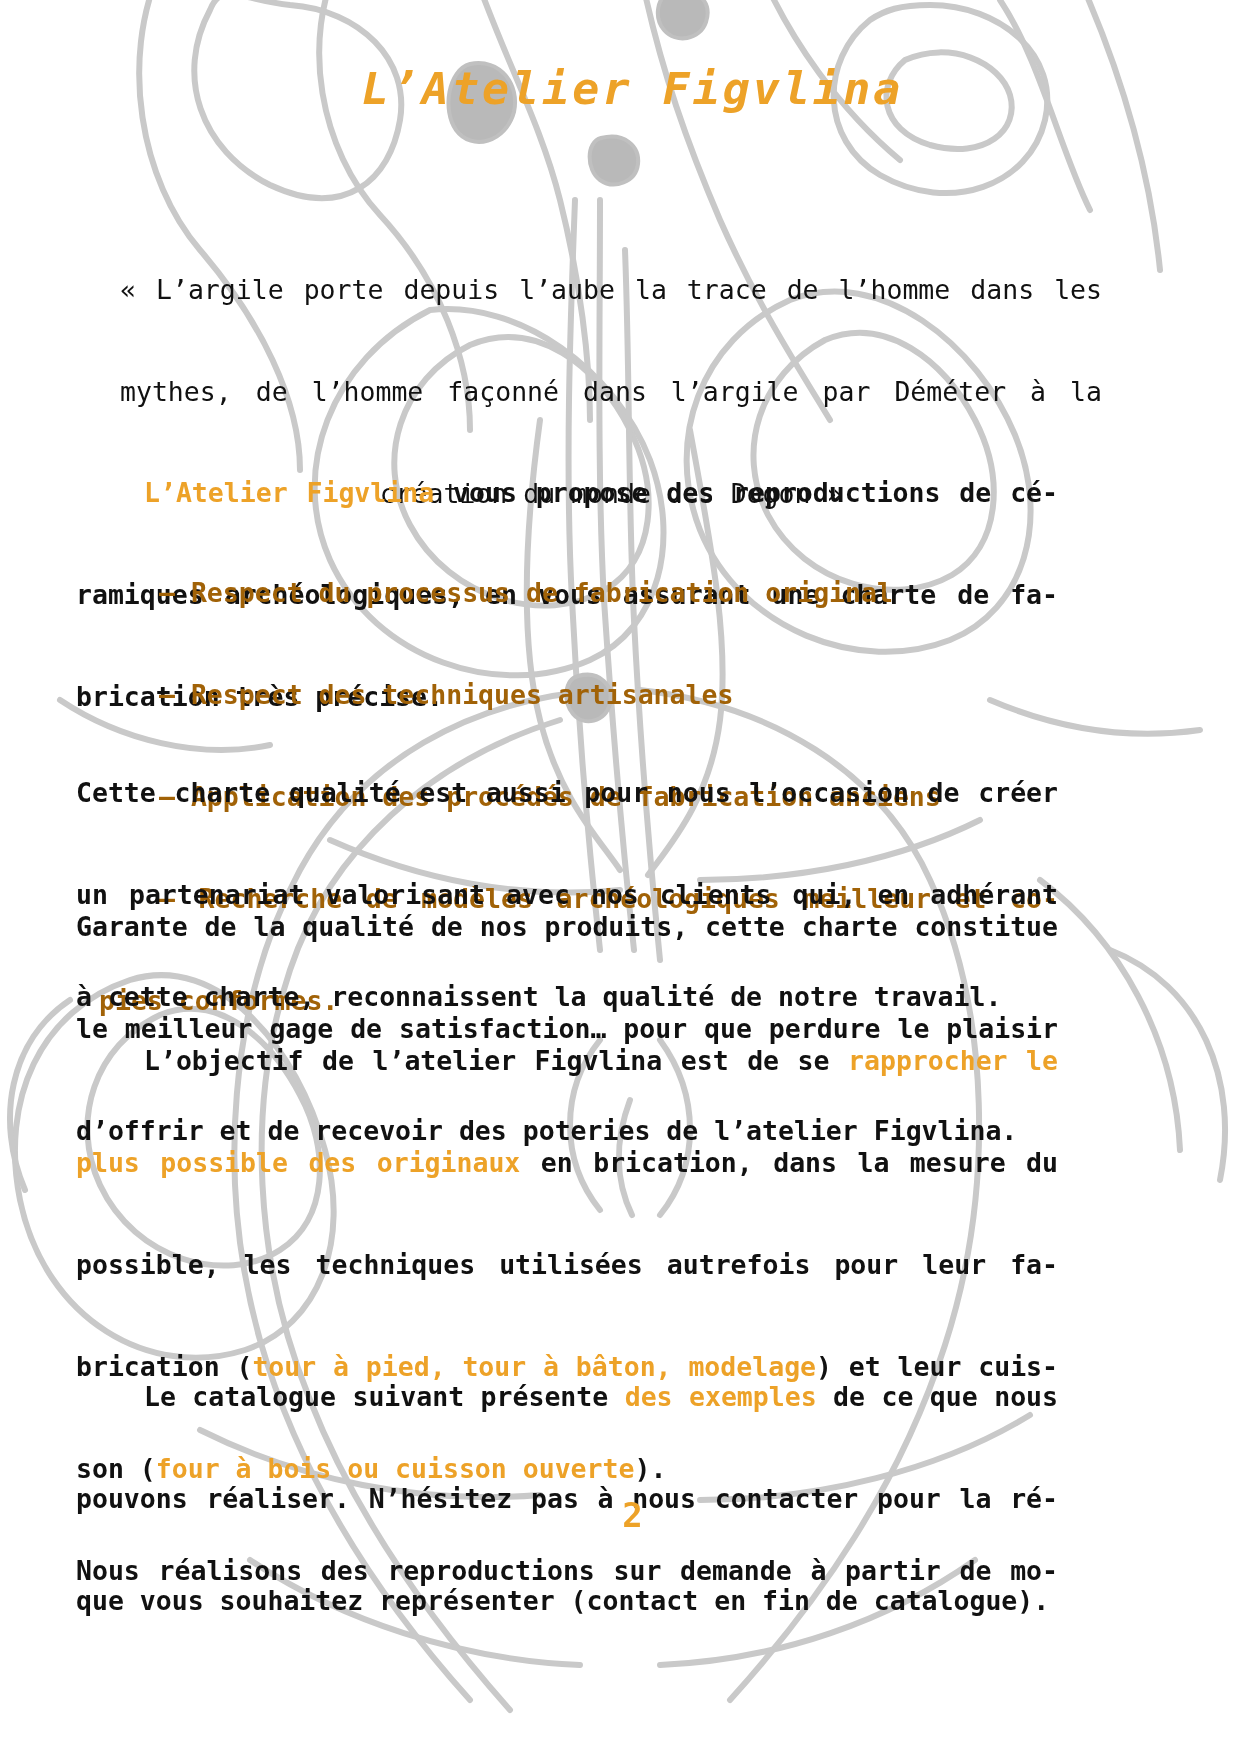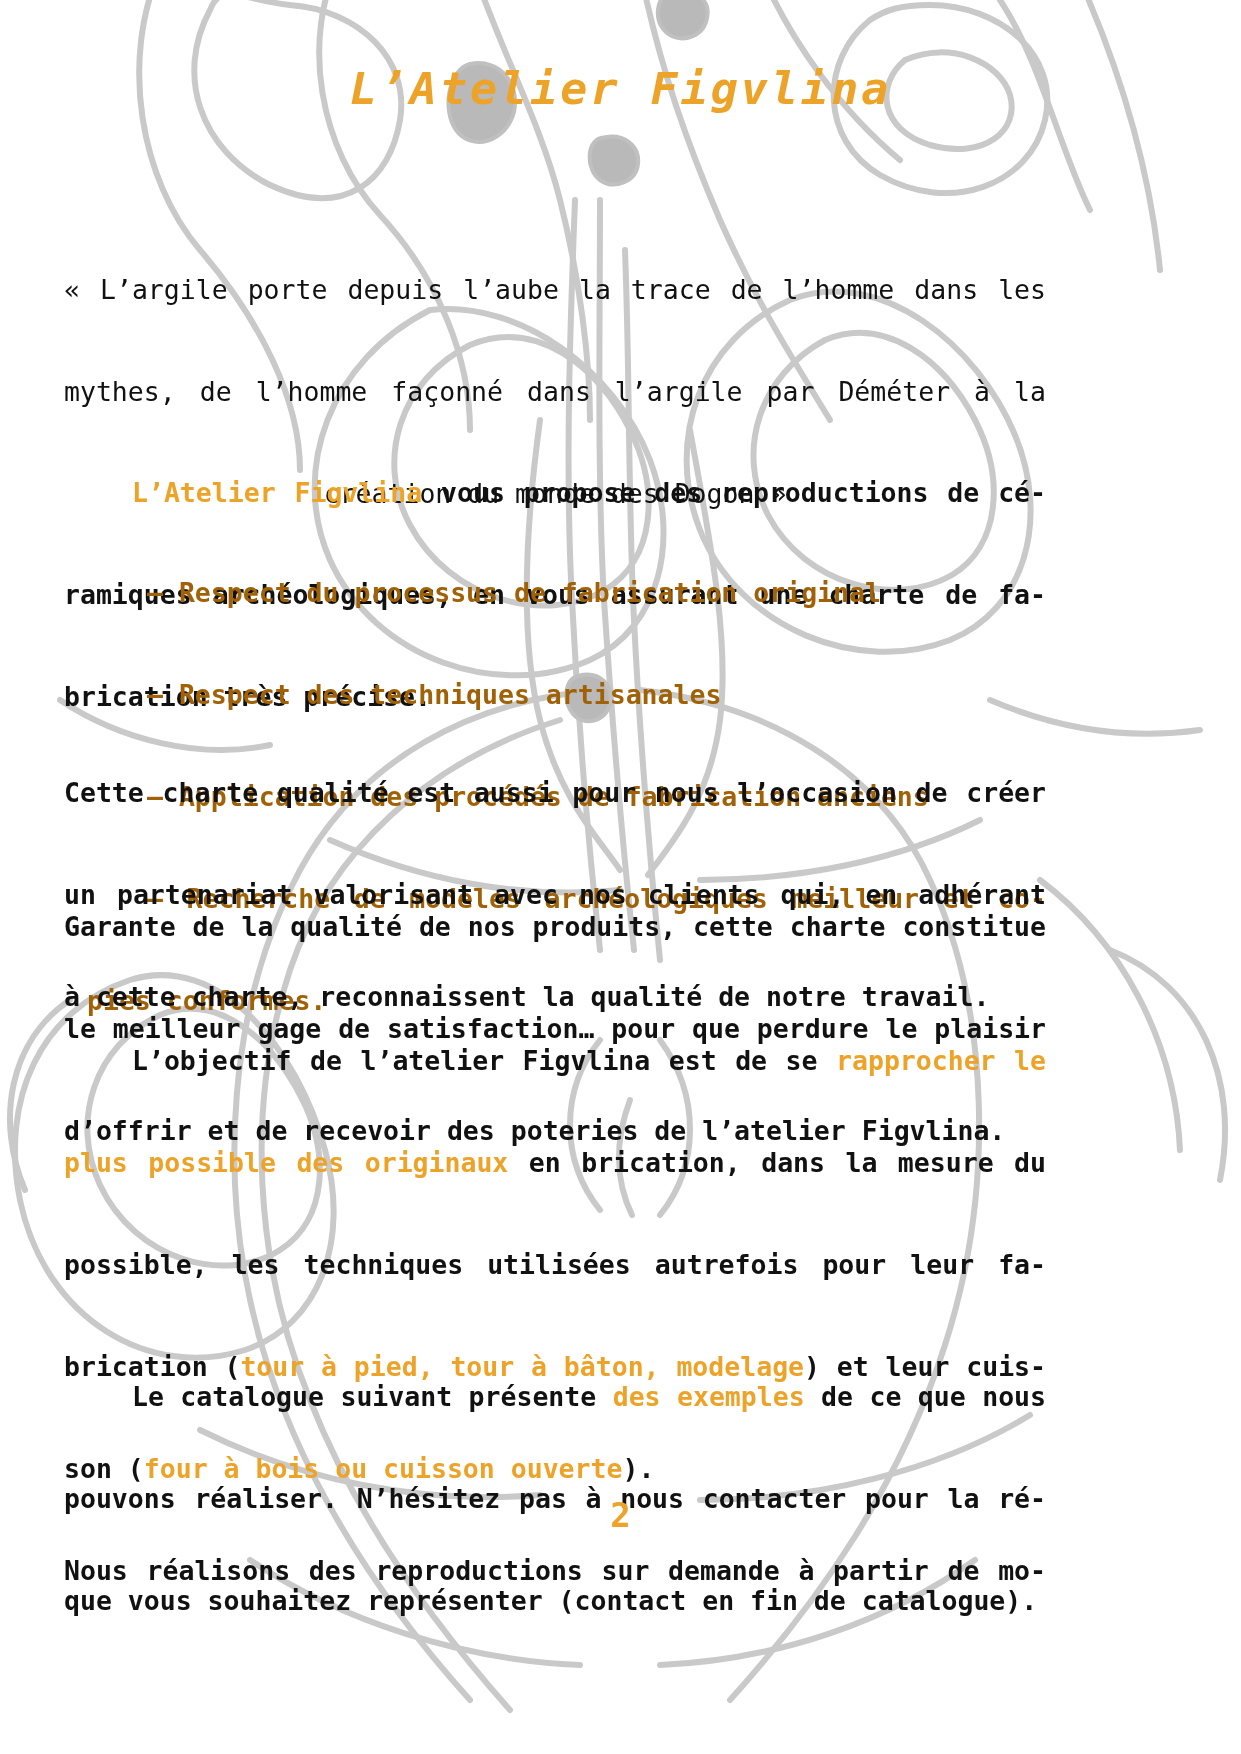--- a/index.html
+++ b/index.html
@@ -21,21 +21,21 @@
     left: 0; top: 0;
     width: 1241px;
     height: 1754px;
     z-index: 0;
     pointer-events: none;
   }
 
   
   #page {
     position: absolute;
-    left: 0; top: 0;
+    left: 12px; top: 0;
     width: 1127px;
     height: 1754px;
     z-index: 2;
   }
 
   .title {
     position: absolute;
     left: 0;
     top: 62px;
     width: 1241px;
@@ -57,20 +57,21 @@
     color: #111111;
     text-align: justify;
     text-justify: inter-word;
     letter-spacing: 0px;
     white-space: pre-wrap;
   }
 
   .quote {
     top: 205px;
     text-align: center;
+    margin-left: 44px;
   }
   .quote .ln { display: block; }
   .quote .ln.just {
     text-align: justify;
     text-align-last: justify;
   }
 
   .para1   { top: 408px; }
   .bullets { top: 508px; }
   .para2   { top: 708px; }

